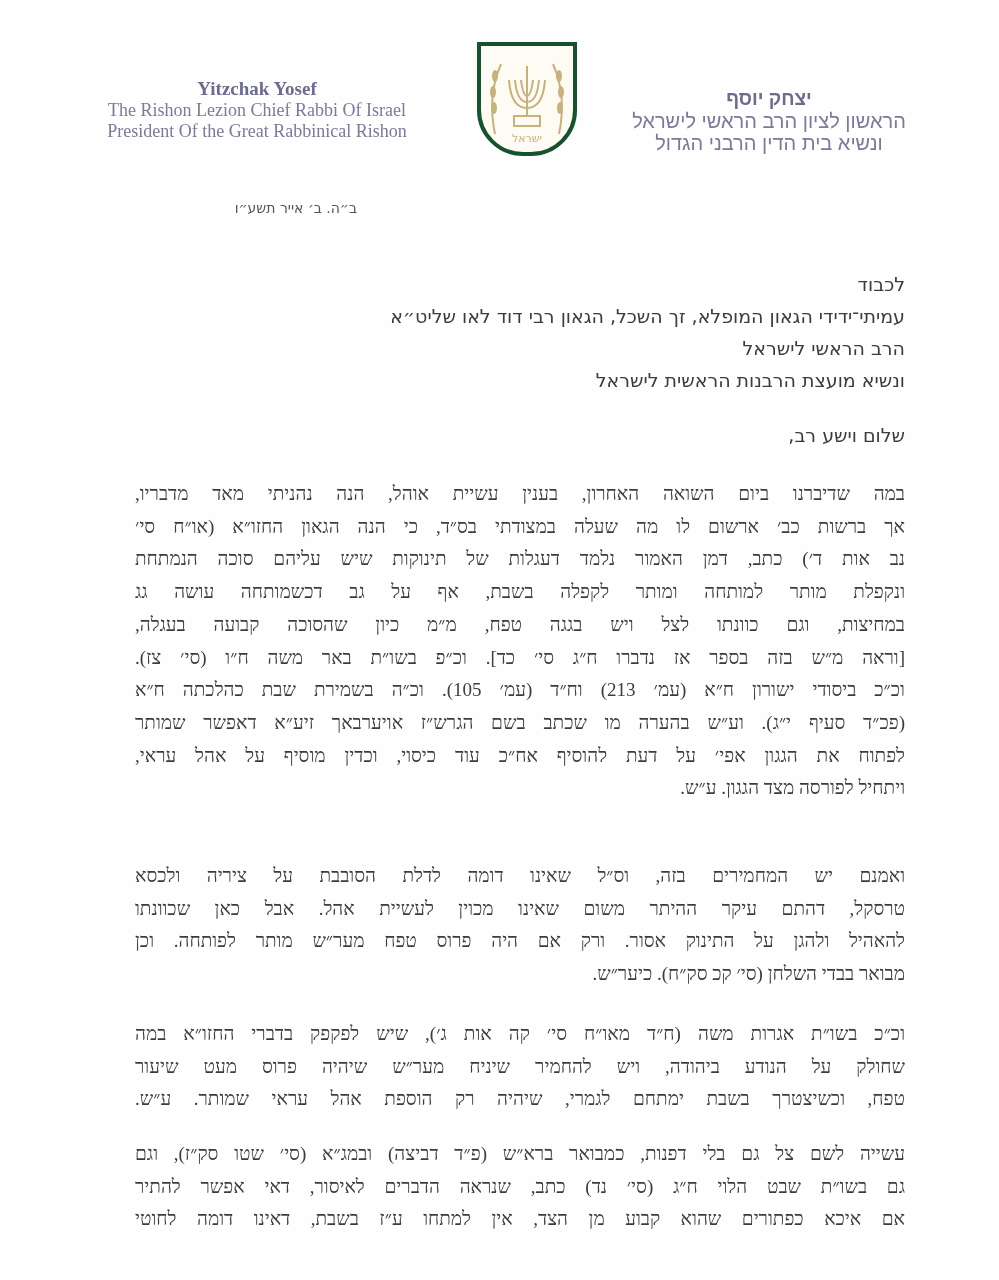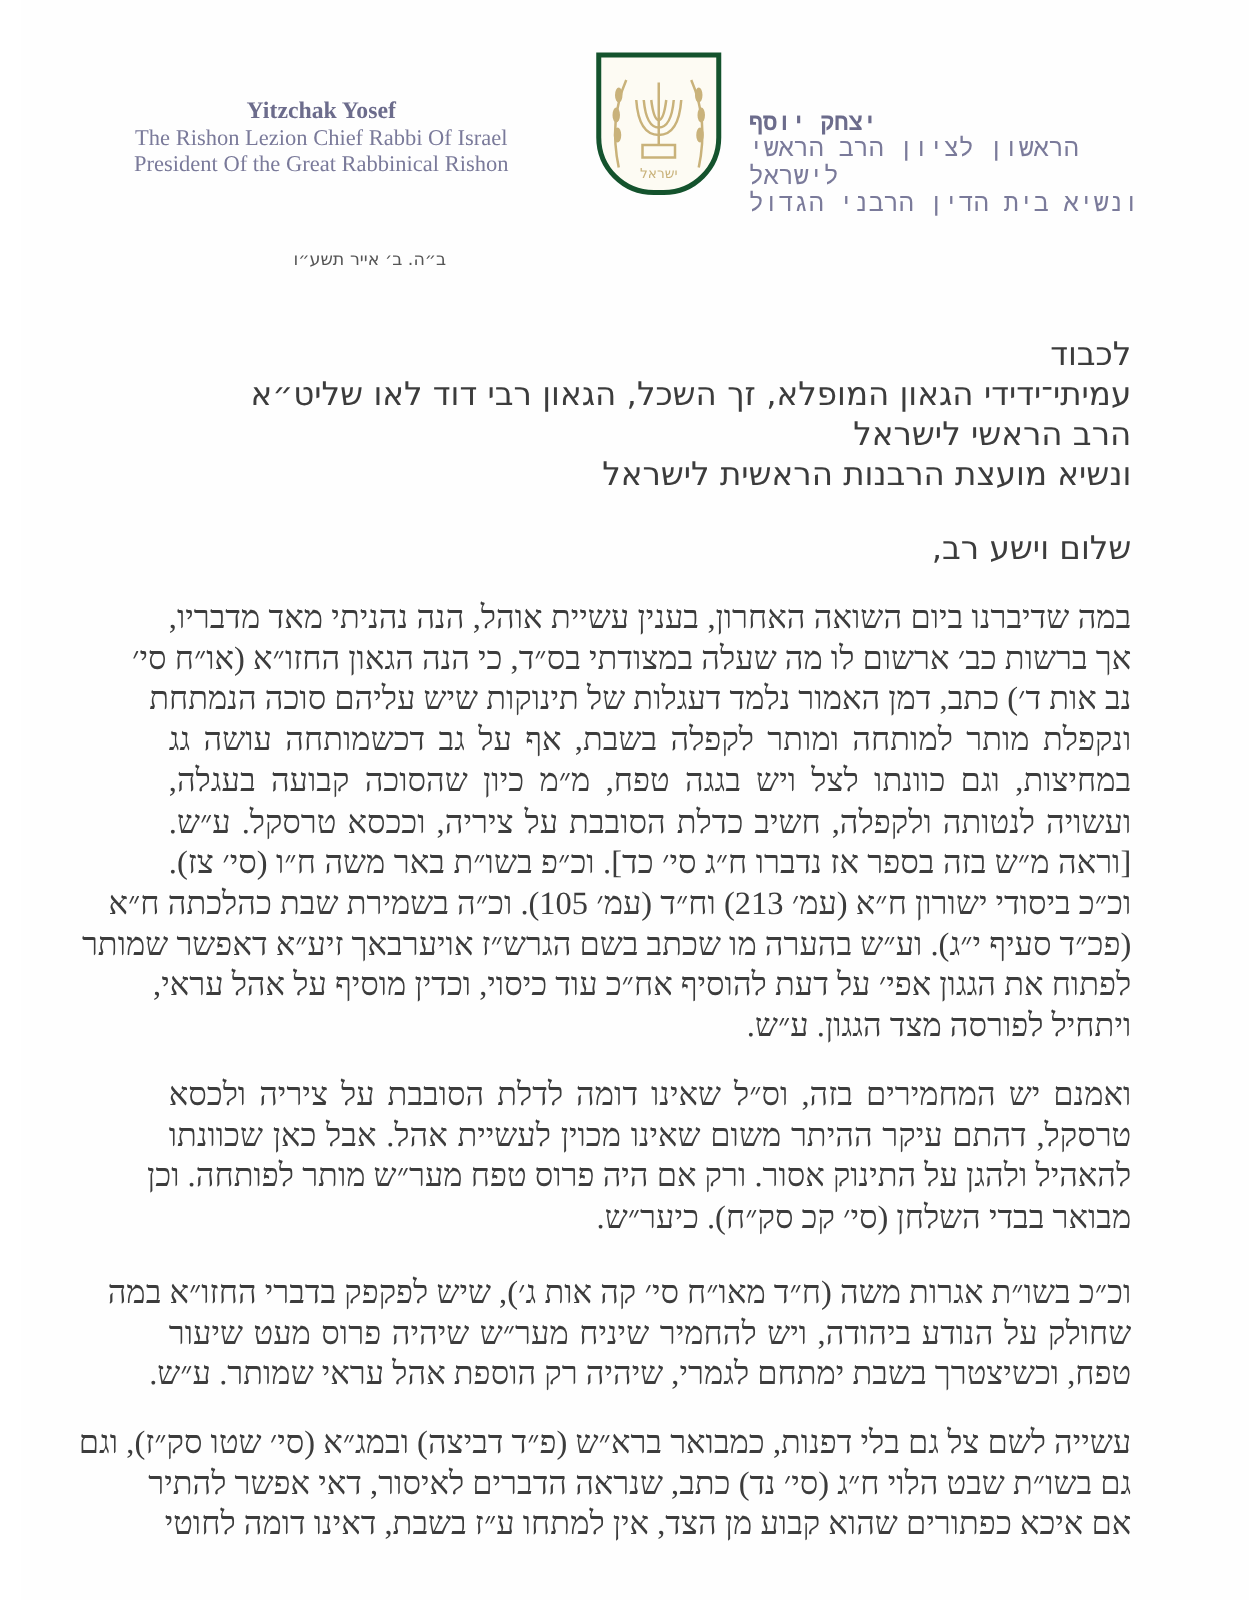--- a/index.html
+++ b/index.html
@@ -3,31 +3,31 @@
 <meta charset="utf-8">
 <style>
   html, body { margin:0; padding:0; background:#fff; }
   body { width:999px; height:1280px; position:relative; overflow:hidden;
          font-family:"DejaVu Sans", sans-serif; color:#3a3a3a; }
   .page { position:absolute; inset:0; background:#fefefe;margin-left:17px; }
   .en-head { position:absolute; left:60px; top:78px; width:360px; text-align:center;
              font-family:"Liberation Serif", serif; color:#7a7a9a; }
   .en-name { font-weight:bold; font-size:19px; color:#6c6c8c; }
   .en-line { font-size:18px; line-height:21px; }
-  .he-head { position:absolute; right:60px; top:88px; width:340px; text-align:left;
-             direction:rtl; color:#7a7a9a; font-family:Liberation Mono, monospace; }
+  .he-head { position:absolute; right:60px; top:88px; width:340px; text-align:center;
+             direction:rtl; color:#7a7a9a; font-family:Liberation Sans, sans-serif; }
   .he-name { font-weight:bold; font-size:19px; color:#6c6c8c; }
   .he-line { font-size:20px; line-height:22px; }
   .emblem { position:absolute; left:460px; top:42px; width:92px; height:106px;
             border:4px solid #14532d; border-radius:0 0 46px 46px; background:#fdfbf3; }
   .emblem svg { width:100%; height:100%; }
   .date { position:absolute; left:150px; top:200px; width:190px; direction:rtl;
           font-size:14px; color:#555; text-align:right; }
   .body { position:absolute; left:118px; width:770px; direction:rtl; text-align:justify;
-          font-size:26px; color:#3c3c3c; }
+          font-size:19px; color:#3c3c3c; }
   .addr { top:268px; line-height:32px; }
   .greet { top:424px; }
   .para { line-height:32.7px;font-family:Liberation Serif, serif; }
   .p1 { top:478px; }
   .p2 { top:860px; }
   .p3 { top:1018px; }
   .p4 { top:1138px; }
   .line { display:block; white-space:nowrap; text-align-last:justify; }
   .line.last { text-align-last:right; }
 </style>
@@ -84,21 +84,20 @@
   </div>
 
   <div class="body greet">שלום וישע רב,</div>
 
   <div class="body para p1">
     <span class="line">במה שדיברנו ביום השואה האחרון, בענין עשיית אוהל, הנה נהניתי מאד מדבריו,</span>
     <span class="line">אך ברשות כב׳ ארשום לו מה שעלה במצודתי בס״ד, כי הנה הגאון החזו״א (או״ח סי׳</span>
     <span class="line">נב אות ד׳) כתב, דמן האמור נלמד דעגלות של תינוקות שיש עליהם סוכה הנמתחת</span>
     <span class="line">ונקפלת מותר למותחה ומותר לקפלה בשבת, אף על גב דכשמותחה עושה גג</span>
     <span class="line">במחיצות, וגם כוונתו לצל ויש בגגה טפח, מ״מ כיון שהסוכה קבועה בעגלה,</span>
-    <span class="line">ועשויה לנטותה ולקפלה, חשיב כדלת הסובבת על ציריה, וככסא טרסקל. ע״ש.</span>
     <span class="line">[וראה מ״ש בזה בספר אז נדברו ח״ג סי׳ כד]. וכ״פ בשו״ת באר משה ח״ו (סי׳ צז).</span>
     <span class="line">וכ״כ ביסודי ישורון ח״א (עמ׳ 213) וח״ד (עמ׳ 105). וכ״ה בשמירת שבת כהלכתה ח״א</span>
     <span class="line">(פכ״ד סעיף י״ג). וע״ש בהערה מו שכתב בשם הגרש״ז אויערבאך זיע״א דאפשר שמותר</span>
     <span class="line">לפתוח את הגגון אפי׳ על דעת להוסיף אח״כ עוד כיסוי, וכדין מוסיף על אהל עראי,</span>
     <span class="line last">ויתחיל לפורסה מצד הגגון. ע״ש.</span>
   </div>
 
   <div class="body para p2">
     <span class="line">ואמנם יש המחמירים בזה, וס״ל שאינו דומה לדלת הסובבת על ציריה ולכסא</span>
     <span class="line">טרסקל, דהתם עיקר ההיתר משום שאינו מכוין לעשיית אהל. אבל כאן שכוונתו</span>

